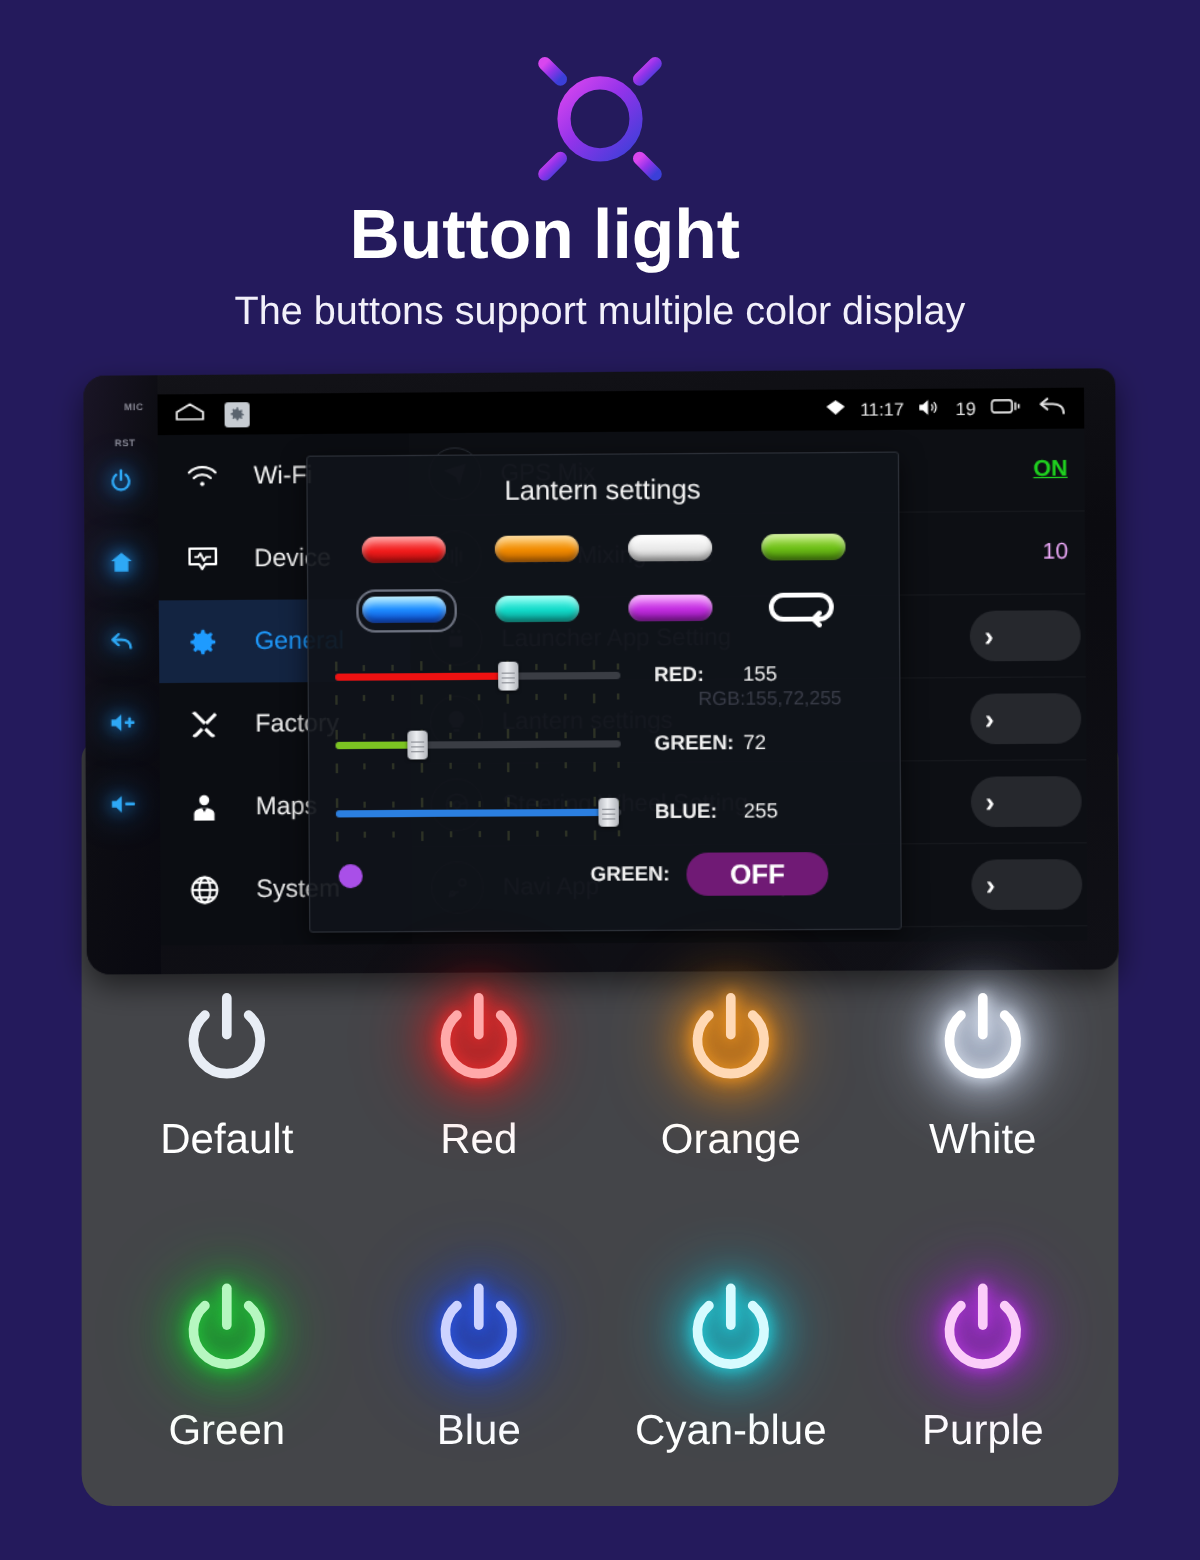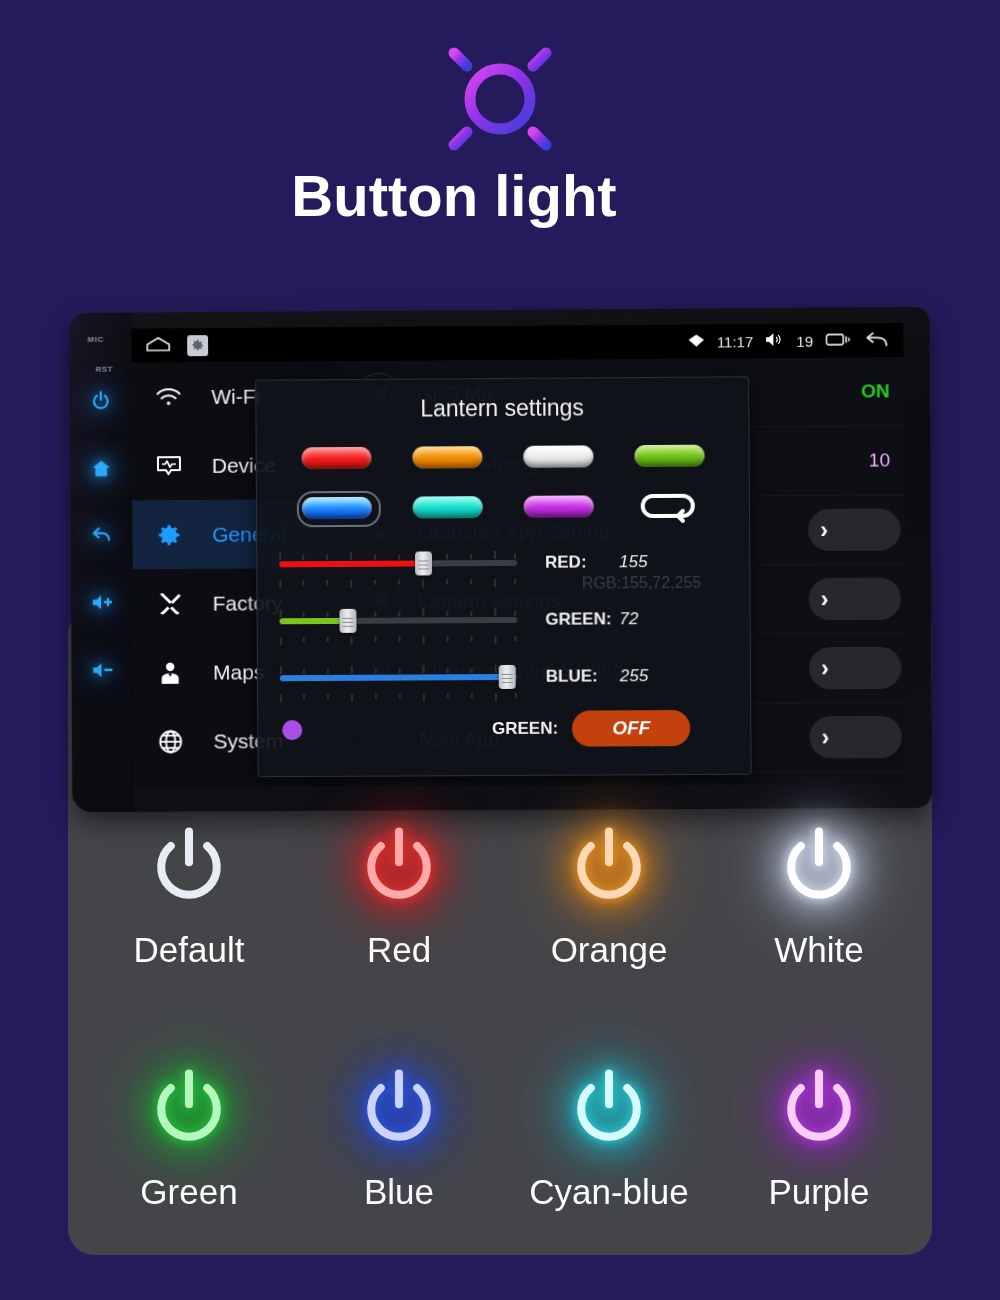--- a/index.html
+++ b/index.html
@@ -97,21 +97,21 @@
     position: relative; height: 69px; display: flex; align-items: center;
     padding: 0 0 0 16px; border-bottom: 1px solid #16181d;
   }
   .crow-ico {
     width: 44px; height: 44px; border-radius: 50%;
     border: 1.5px solid #2b2f38; display: flex; align-items: center; justify-content: center;
     color: #3a3f4a; flex: none;
   }
   .crow-label { color: #55596a; font-size: 20px; margin-left: 16px; }
   .crow-val { margin-left: auto; color: #f0abfc; font-size: 19px; padding-right: 14px; }
-  .crow-val.on { color: #1fd11f; font-weight: bold; }
+  .crow-val.on { color: #1fd11f; font-weight: bold; text-decoration: underline; }
   .chev-pill {
     margin-left: auto; width: 92px; height: 42px; background: #26282d;
     border-radius: 21px; display: flex; align-items: center; padding-left: 12px;
     color: #fff; font-size: 23px; font-weight: bold; margin-right: 4px;
   }
 
   
   .dialog {
     position: absolute; left: 124px; top: 18px; width: 494px; height: 398px;
     background: rgba(16,19,26,0.93);
@@ -154,32 +154,32 @@
     position: absolute; top: 8px; width: 17px; height: 24px; border-radius: 4px;
     background: linear-gradient(90deg,#b9bcc2,#eceef1 45%,#b2b5bb);
     box-shadow: 0 1px 3px rgba(0,0,0,0.6);
   }
   .thumb::before, .thumb::after {
     content: ""; position: absolute; left: 3px; width: 11px; height: 1px; background: #8d9097;
   }
   .thumb::before { top: 9px; box-shadow: 0 4px 0 #8d9097; }
   .thumb::after { top: 17px; }
   .slabel { color: #f0f0f0; font-size: 17px; font-weight: bold; width: 74px; margin-left: 28px; }
-  .sval { color: #f0f0f0; font-size: 17px; font-style: italic; }
+  .sval { color: #f0f0f0; font-size: 17px; }
   .rgb-ghost {
     position: absolute; right: 26px; color: #3a3d49; font-size: 16px;
   }
 
   .auto-row { display: flex; align-items: center; padding: 6px 22px 0 24px; }
   .purple-dot { width: 20px; height: 20px; border-radius: 50%; background: #a94fe8; }
   .auto-label { color: #f0f0f0; font-size: 17px; font-weight: bold; margin-left: 190px; }
   .auto-btn {
-    margin-left: 14px; width: 118px; height: 36px; background: #c2410c;
+    margin-left: 14px; width: 118px; height: 36px; background: #701a75;
     border-radius: 18px; display: flex; align-items: center; justify-content: center;
-    color: #fff; font-size: 19px; font-weight: bold; font-style: italic;
+    color: #fff; font-size: 23px; font-weight: bold;
   }
 
   
   .power-grid {
     position: absolute; left: 84px; top: 820px;
     width: 840px;
     display: grid; grid-template-columns: repeat(4, 1fr);
     row-gap: 92px;
   }
   .pw-cell { display: flex; flex-direction: column; align-items: center; }
@@ -208,27 +208,28 @@
         <line x1="127" y1="73" x2="145" y2="73"></line>
         <line x1="34" y1="27" x2="47" y2="40"></line>
         <line x1="113" y1="106" x2="126" y2="119"></line>
         <line x1="126" y1="27" x2="113" y2="40"></line>
         <line x1="47" y1="106" x2="34" y2="119"></line>
       </g>
     </svg>
   </div>
 
   <div class="title">Button light</div>
+  <div class="subtitle">The buttons support multiple color display</div>
 
   <div class="gray-panel"></div>
 
   <div class="head-unit">
 
     <div class="hu-bezel-left">
-      <div class="hw-label" style="left:18px; top:22px;">MIC</div>
+      <div class="hw-label" style="left:34px; top:22px;">MIC</div>
       <div class="hw-label" style="left:26px; top:52px;">RST</div>
 
       <div class="hw-ico" style="top:74px;">
         <svg width="22" height="22" viewBox="0 0 24 24" fill="none" stroke="currentColor" stroke-width="2.4" stroke-linecap="round">
           <path d="M7.6 6.5a7.5 7.5 0 1 0 8.8 0"></path>
             <line x1="12" y1="2.5" x2="12" y2="11"></line>
         </svg>
       </div>
       <div class="hw-ico" style="top:142px;">
         <svg width="24" height="22" viewBox="0 0 24 24" fill="currentColor">

